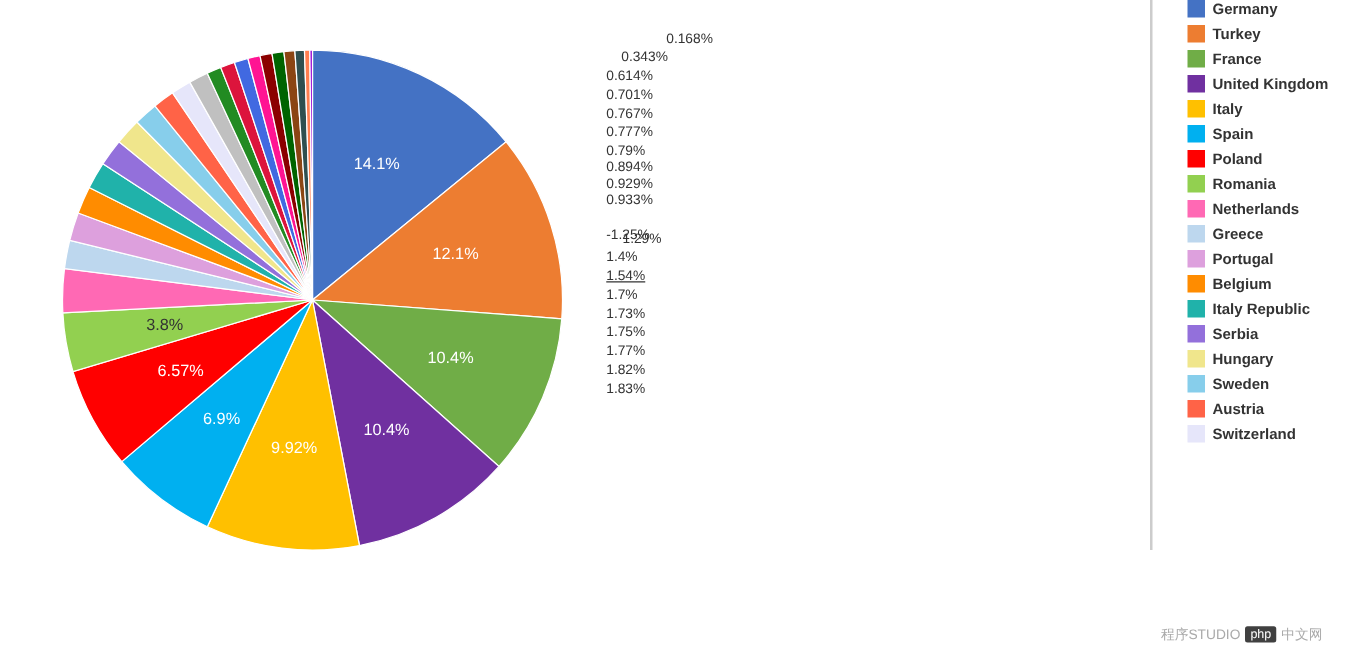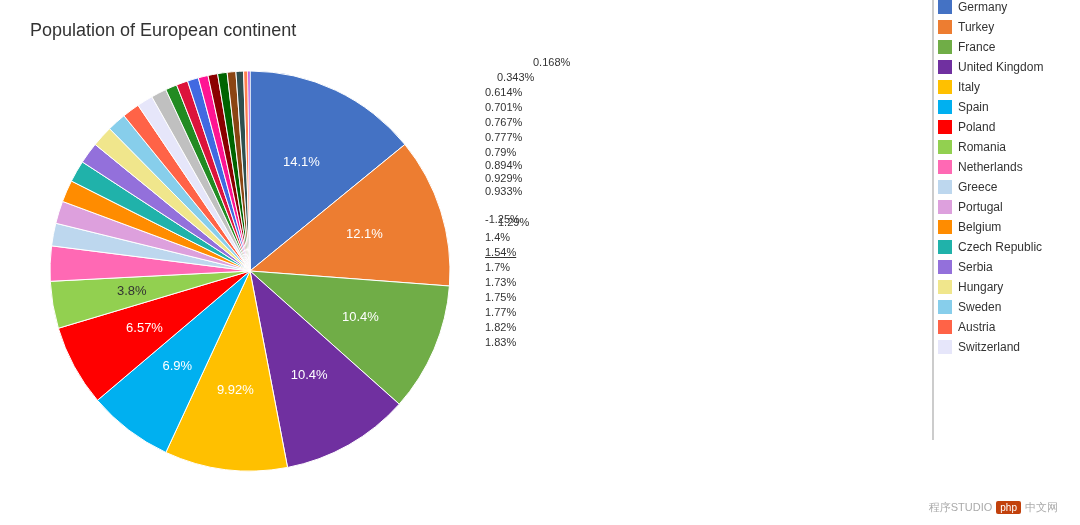--- a/index.html
+++ b/index.html
@@ -48,25 +48,26 @@
     .pie-label {
       position: absolute;
       font-size: 11px;
       color: #333;
       white-space: nowrap;
     }
     .legend-container {
       position: absolute;
       right: 0;
       top: 0;
-      width: 148px;
+      width: 160px;
       border-left: 2px solid #ccc;
-      padding-left: 4px;
+      padding-left: 28px;
       height: 440px;
       overflow-y: auto;
+      font-weight: bold;
     }
     .legend-item {
       display: flex;
       align-items: center;
       margin-bottom: 6px;
     }
     .legend-color {
       width: 14px;
       height: 14px;
       margin-right: 6px;
@@ -80,32 +81,31 @@
       position: absolute;
       bottom: 10px;
       right: 22px;
       font-size: 11px;
       color: #aaa;
       display: flex;
       align-items: center;
       gap: 4px;
     }
     .php-badge {
-      background: #c2410c;
+      background: #404040;
       color: white;
       font-size: 10px;
       padding: 1px 4px;
       border-radius: 2px;
     }
   </style>
 </head>
 <body>
 
 <div class="card">
-  <h2 class="chart-title">Population of European continent</h2>
   <div class="chart-area">
 
     <div class="pie-container">
       <svg viewBox="0 0 440 440">
 
       <path d="M 220 220 L 220 20 A 200 200 0 0 1 374.8826801583439 93.46401544632386 Z" fill="#4472C4" stroke="#fff" stroke-width="1"></path>
           <text x="271.4266910861243" y="111.57815974660667" text-anchor="middle" dominant-baseline="middle" font-size="13" fill="#fff">14.1%</text>
           <path d="M 220 220 L 374.8826801583439 93.46401544632386 A 200 200 0 0 1 419.4357405841765 235.01284042548482 Z" fill="#ED7D31" stroke="#fff" stroke-width="1"></path>
           <text x="334.46390340077056" y="183.97202728074933" text-anchor="middle" dominant-baseline="middle" font-size="13" fill="#fff">12.1%</text>
           <path d="M 220 220 L 419.4357405841765 235.01284042548482 A 200 200 0 0 1 369.2372220728224 353.1474804417534 Z" fill="#70AD47" stroke="#fff" stroke-width="1"></path>
@@ -213,21 +213,21 @@
         <div class="legend-item">
           <div class="legend-color" style="background: rgb(221, 160, 221);"></div>
           <span class="legend-label">Portugal</span>
         </div>
         <div class="legend-item">
           <div class="legend-color" style="background: rgb(255, 140, 0);"></div>
           <span class="legend-label">Belgium</span>
         </div>
         <div class="legend-item">
           <div class="legend-color" style="background: rgb(32, 178, 170);"></div>
-          <span class="legend-label">Czech Republic</span>
+          <span class="legend-label">Italy Republic</span>
         </div>
         <div class="legend-item">
           <div class="legend-color" style="background: rgb(147, 112, 219);"></div>
           <span class="legend-label">Serbia</span>
         </div>
         <div class="legend-item">
           <div class="legend-color" style="background: rgb(240, 230, 140);"></div>
           <span class="legend-label">Hungary</span>
         </div>
         <div class="legend-item">

